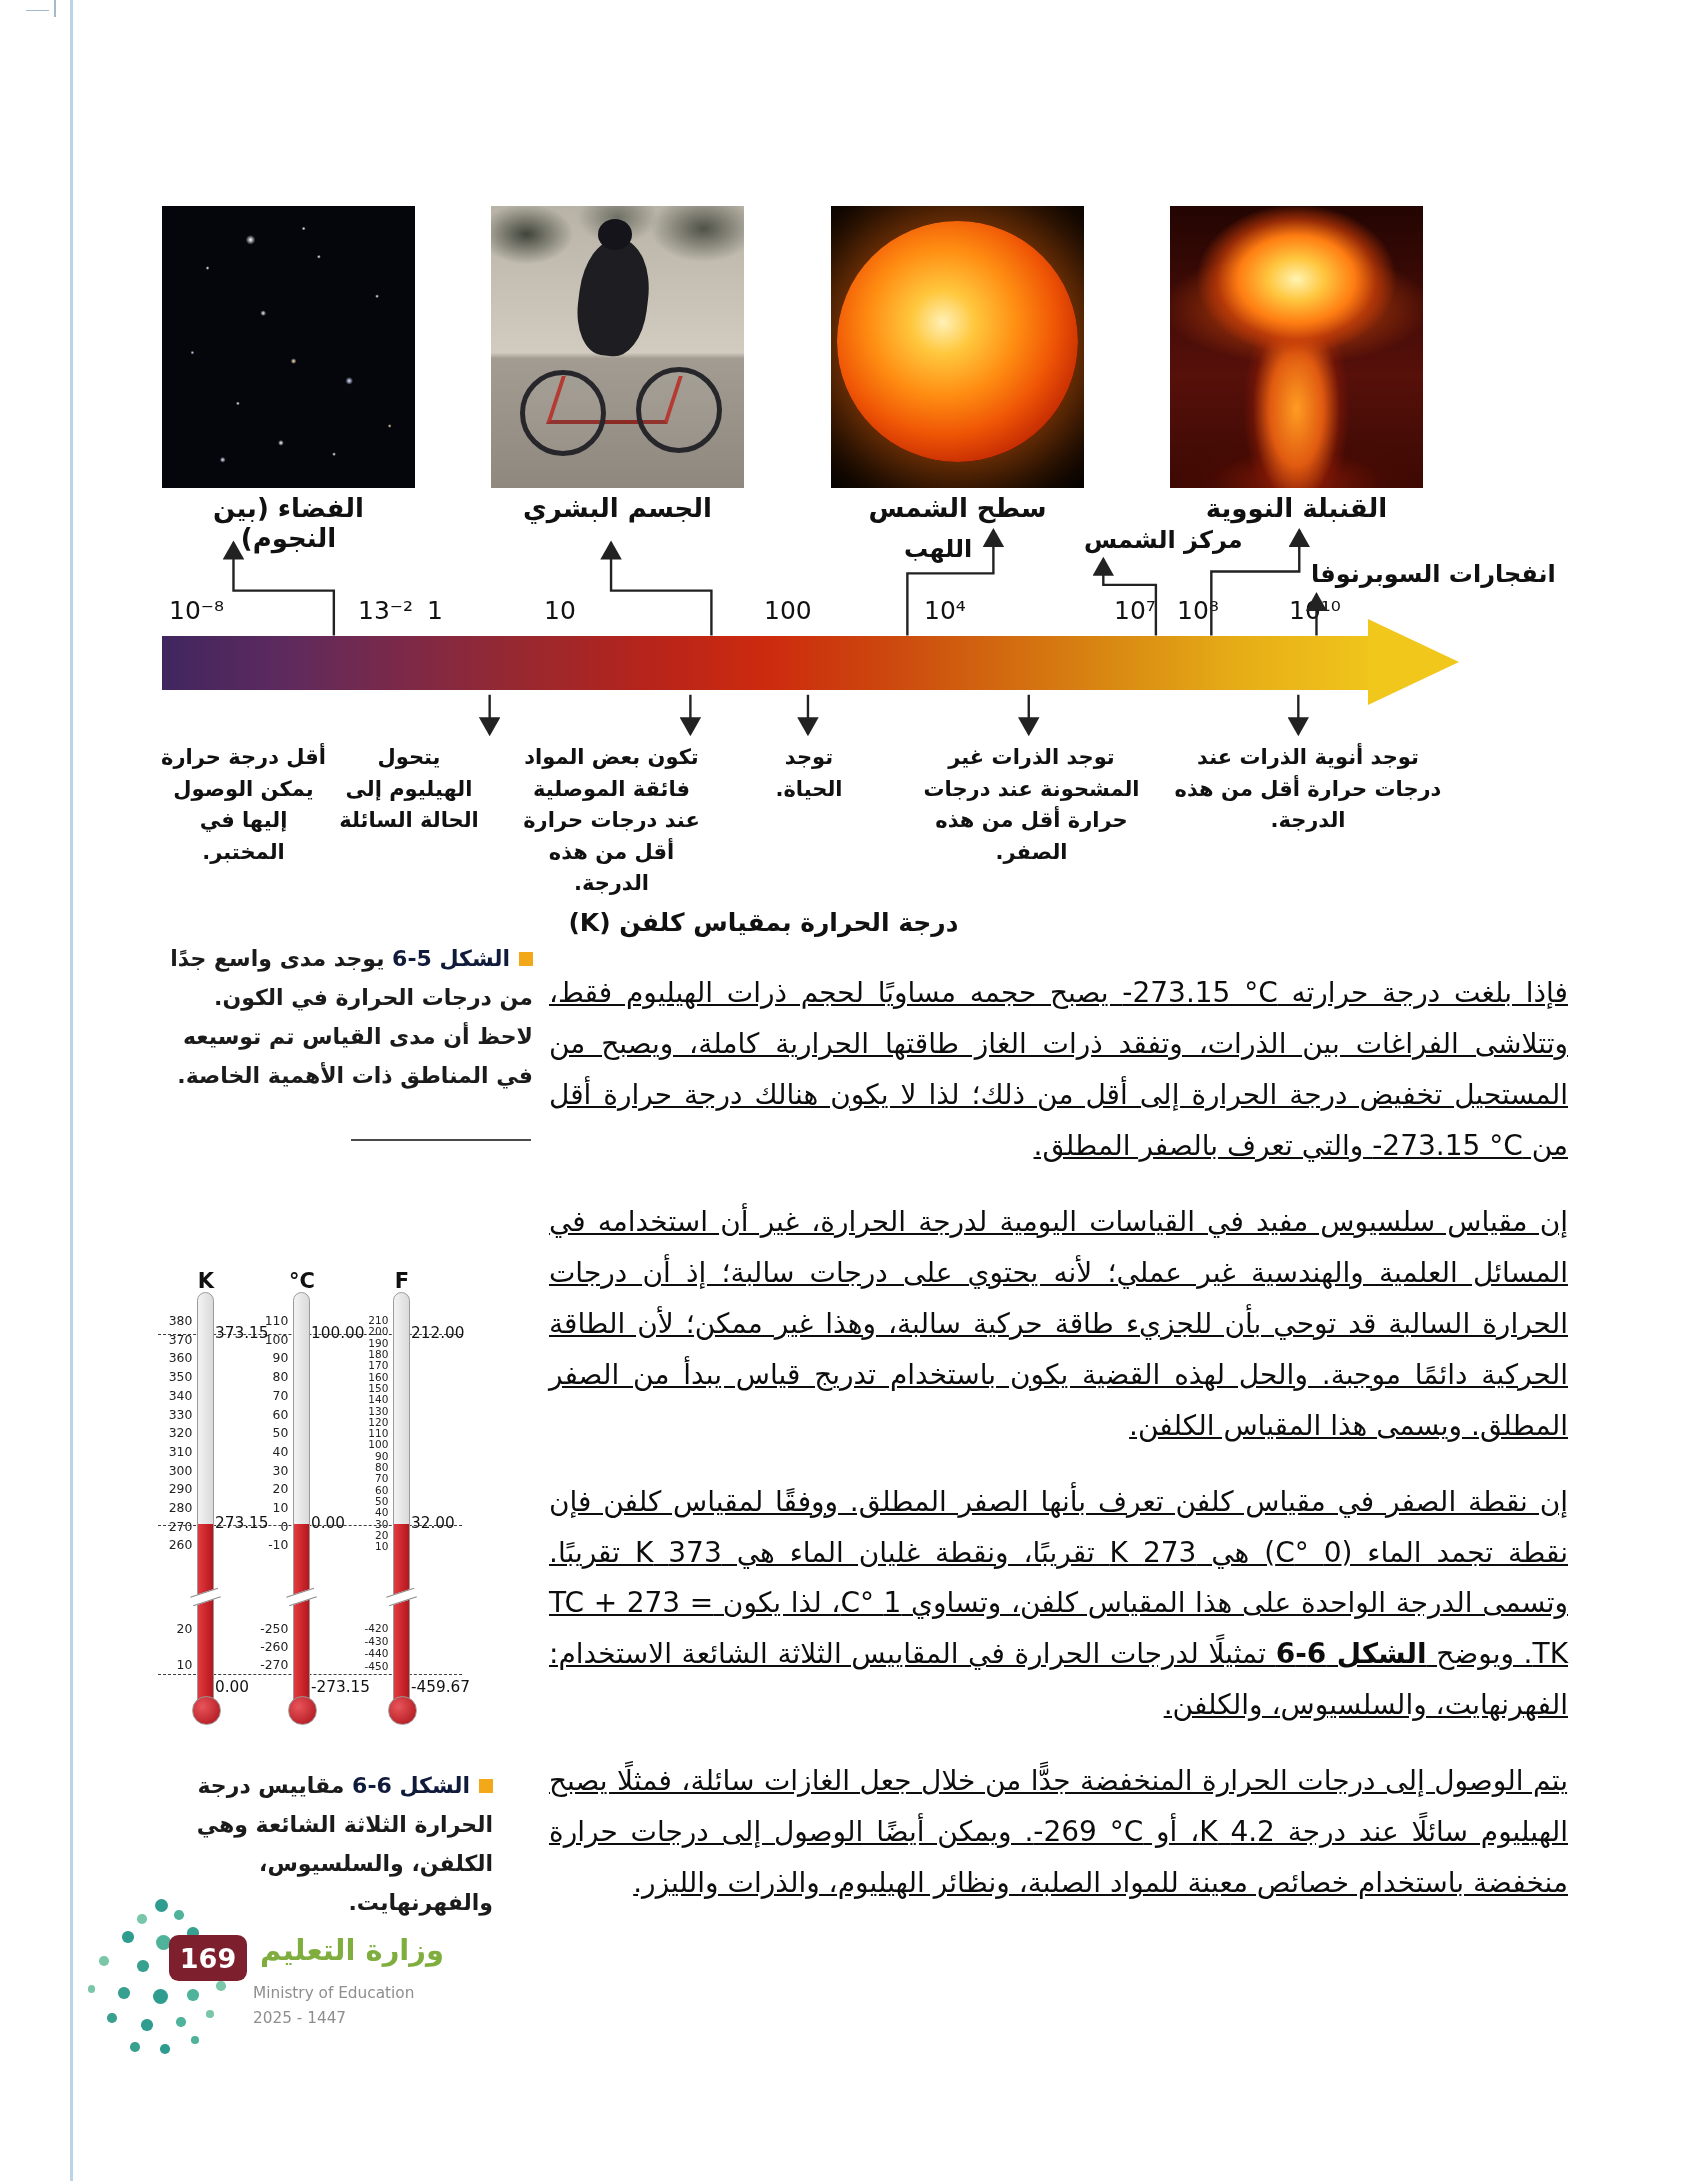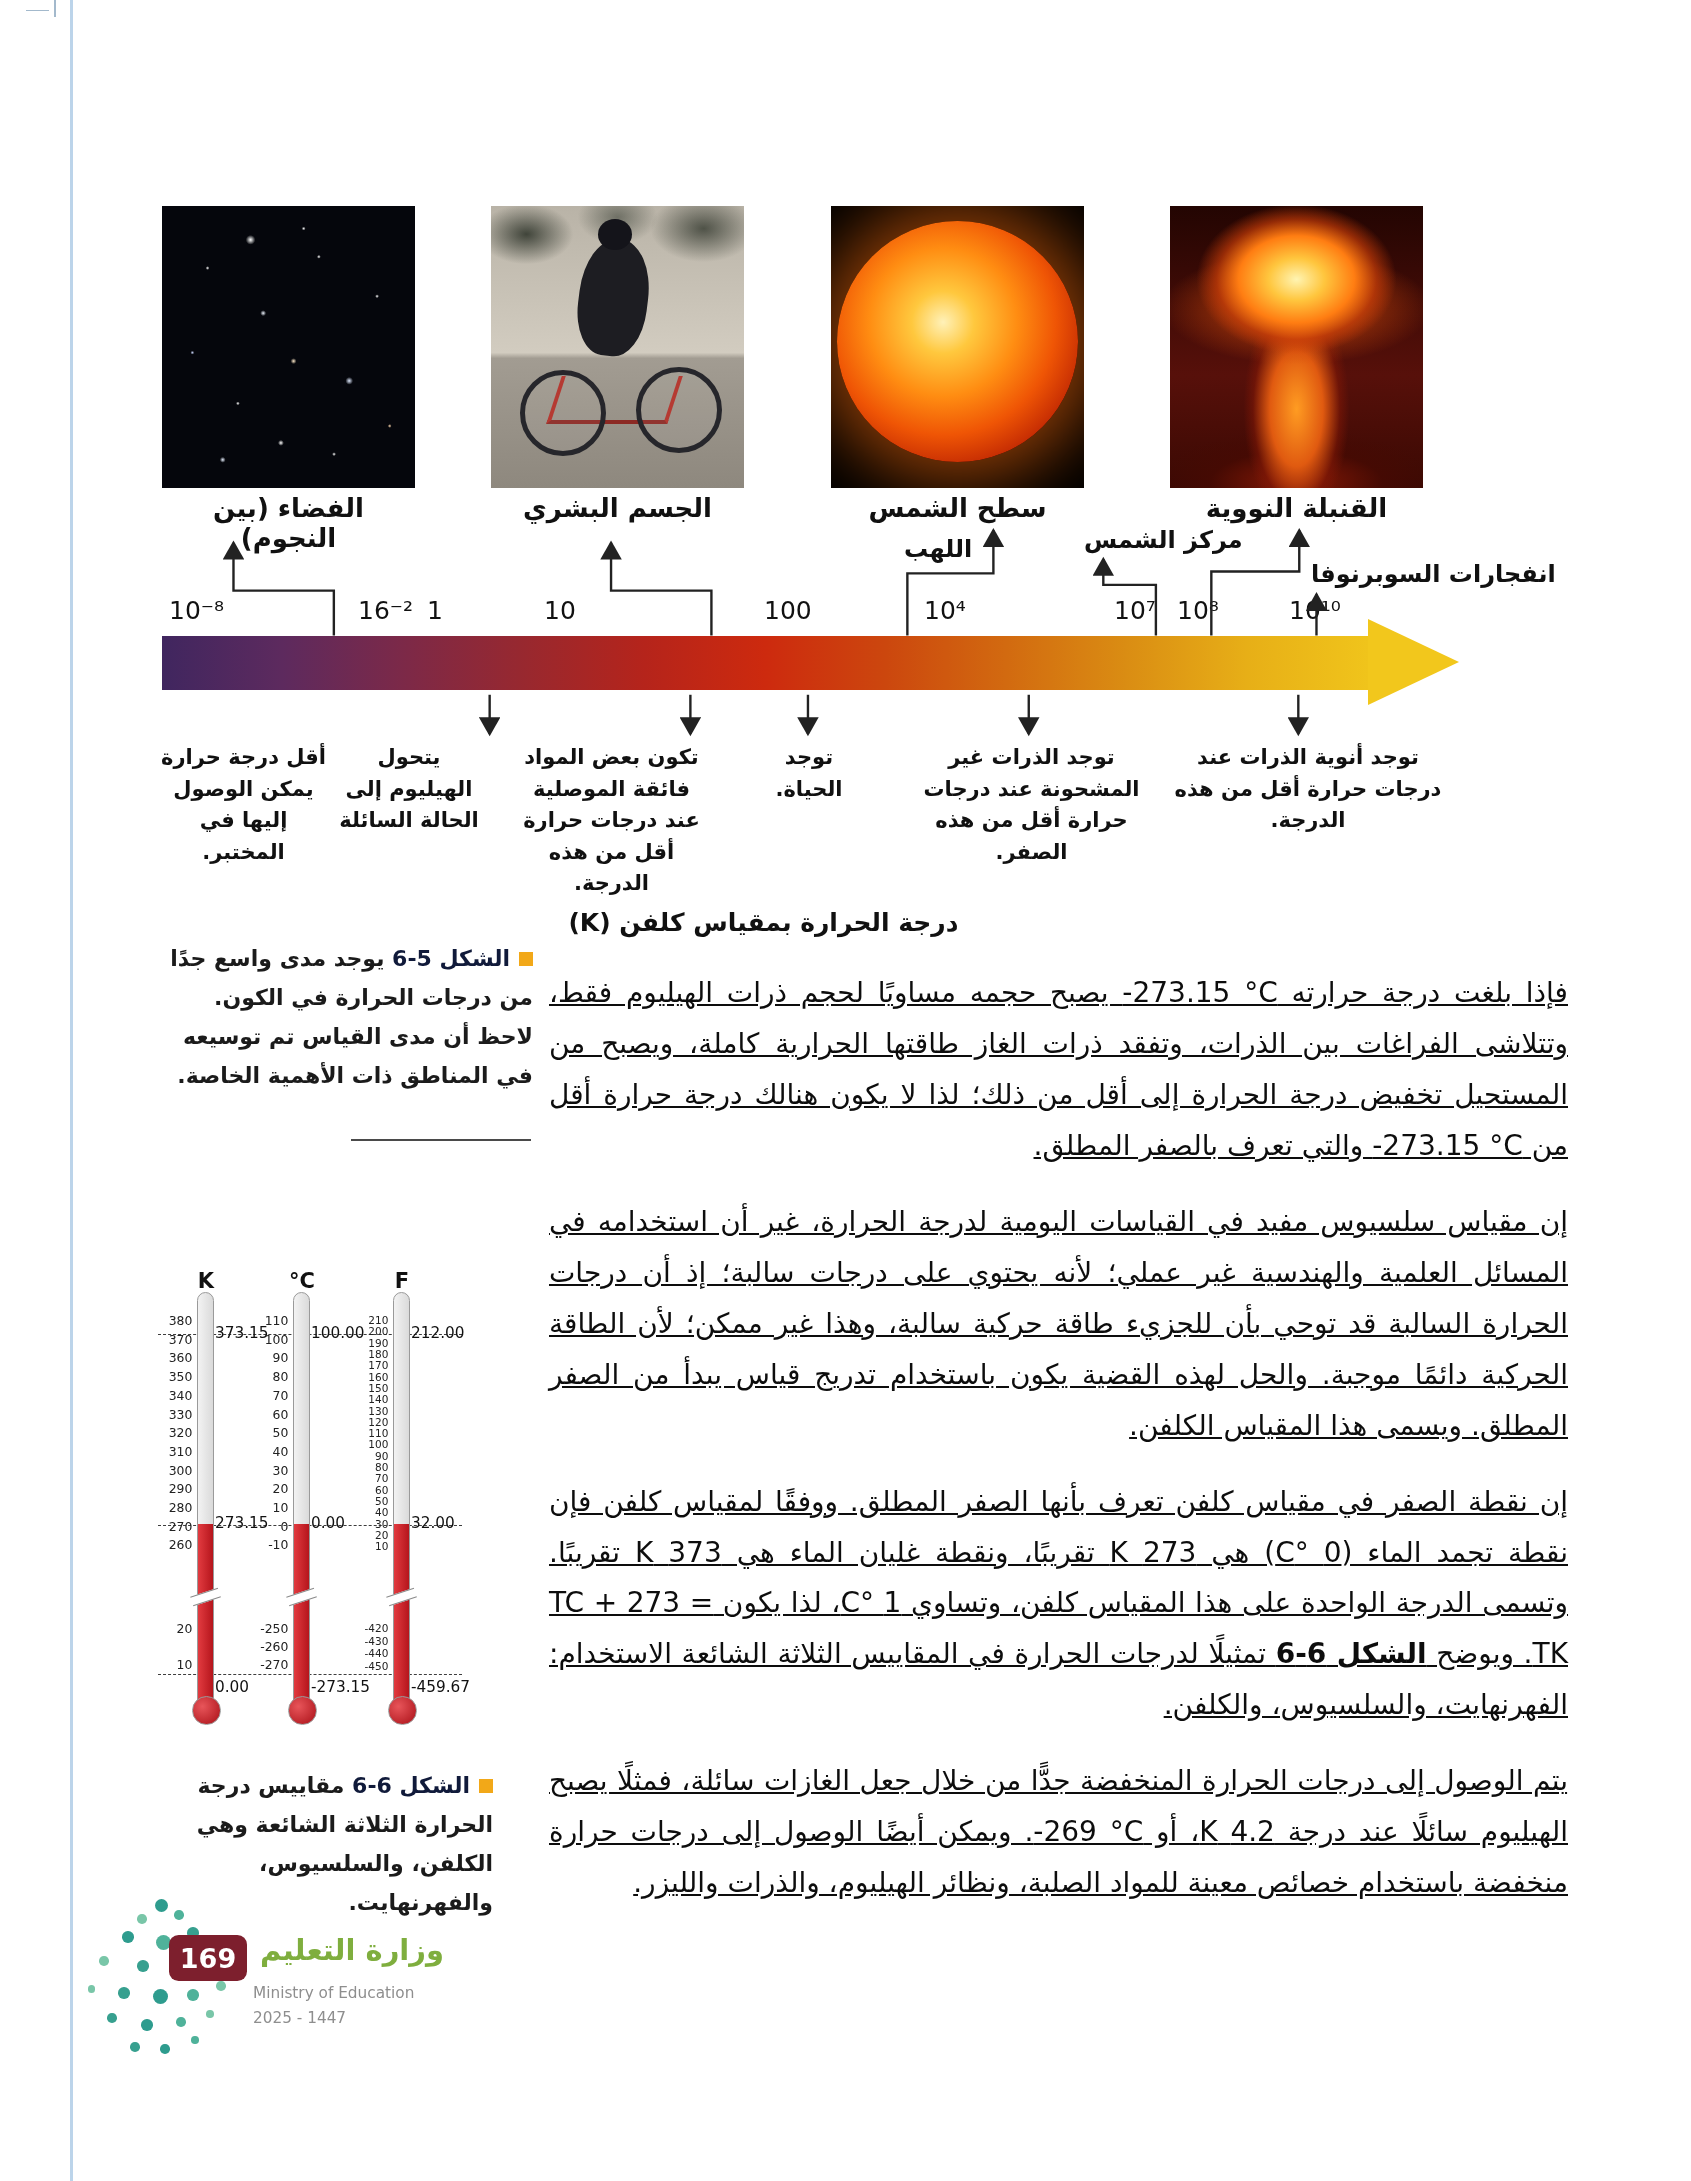--- a/index.html
+++ b/index.html
@@ -141,21 +141,21 @@
 
   <div class="photo-label" style="left:163px">الفضاء (بين النجوم)</div>
   <div class="photo-label" style="left:492px">الجسم البشري</div>
   <div class="photo-label" style="left:832px">سطح الشمس</div>
   <div class="photo-label" style="left:1171px">القنبلة النووية</div>
 
   <div class="temp-bar"></div>
   <div class="temp-arrowhead"></div>
 
   <span class="bar-tick" style="left:170px">10⁻⁸</span>
-  <span class="bar-tick" style="left:359px">16⁻²</span>
+  <span class="bar-tick" style="left:359px">13⁻²</span>
   <span class="bar-tick" style="left:428px">1</span>
   <span class="bar-tick" style="left:545px">10</span>
   <span class="bar-tick" style="left:765px">100</span>
   <span class="bar-tick" style="left:925px">10⁴</span>
   <span class="bar-tick" style="left:1115px">10⁷</span>
   <span class="bar-tick" style="left:1178px">10⁸</span>
   <span class="bar-tick" style="left:1290px">10¹⁰</span>
 
   <div class="upper-label" id="lbl-flame">اللهب</div>
   <div class="upper-label" id="lbl-suncenter">مركز الشمس</div>

